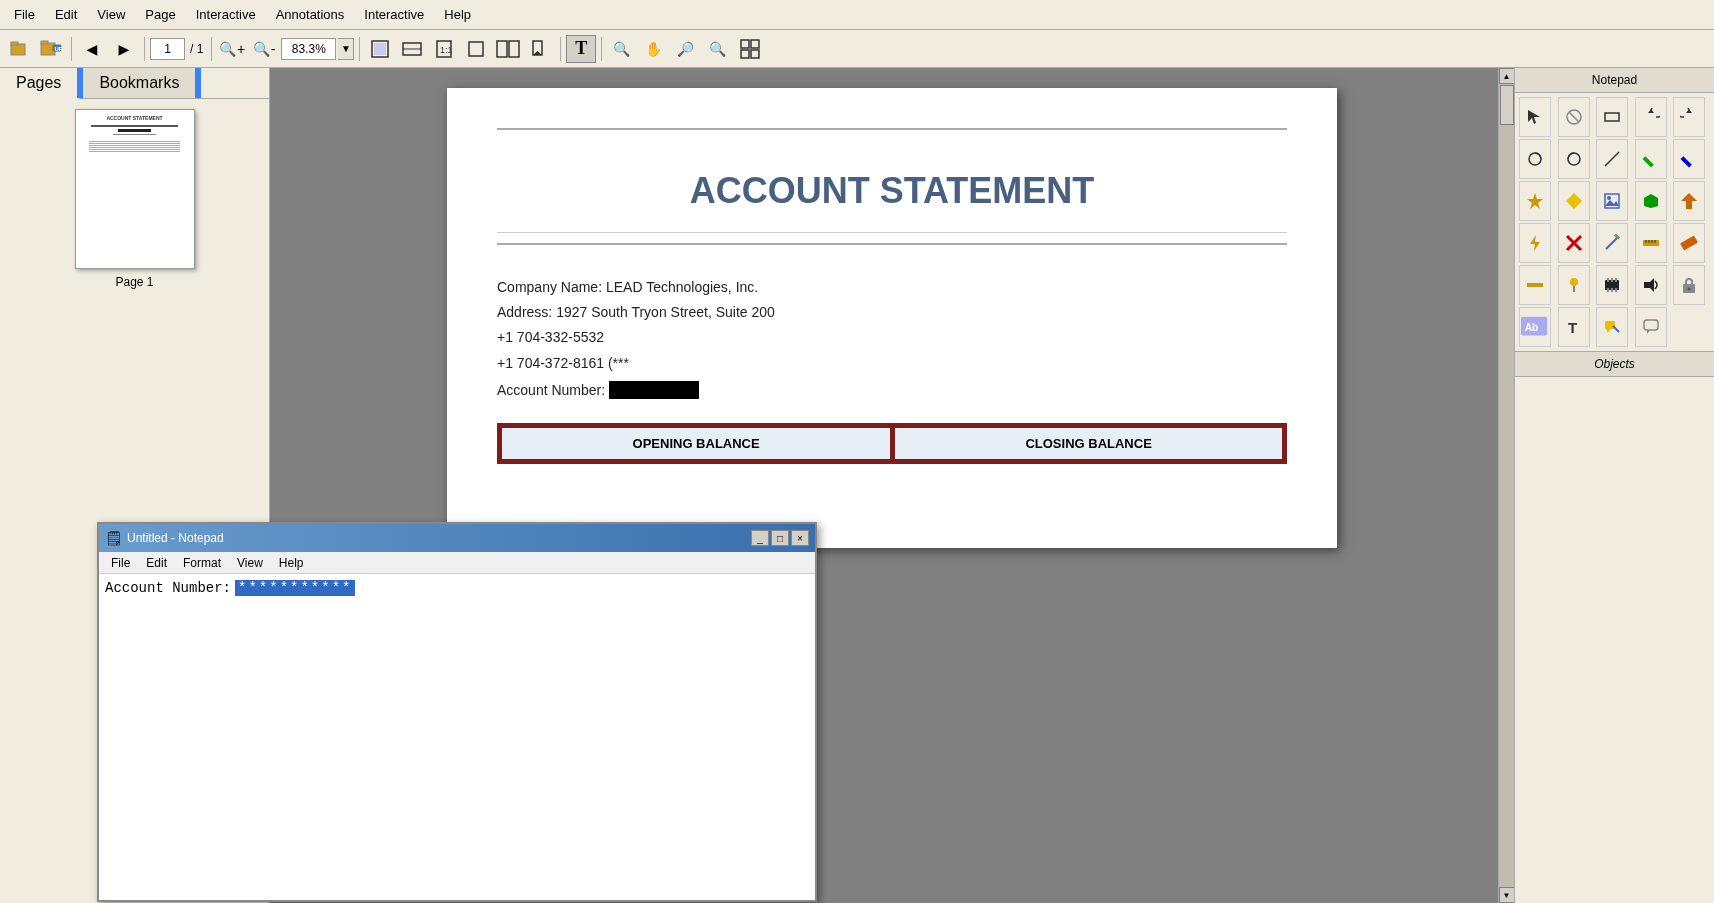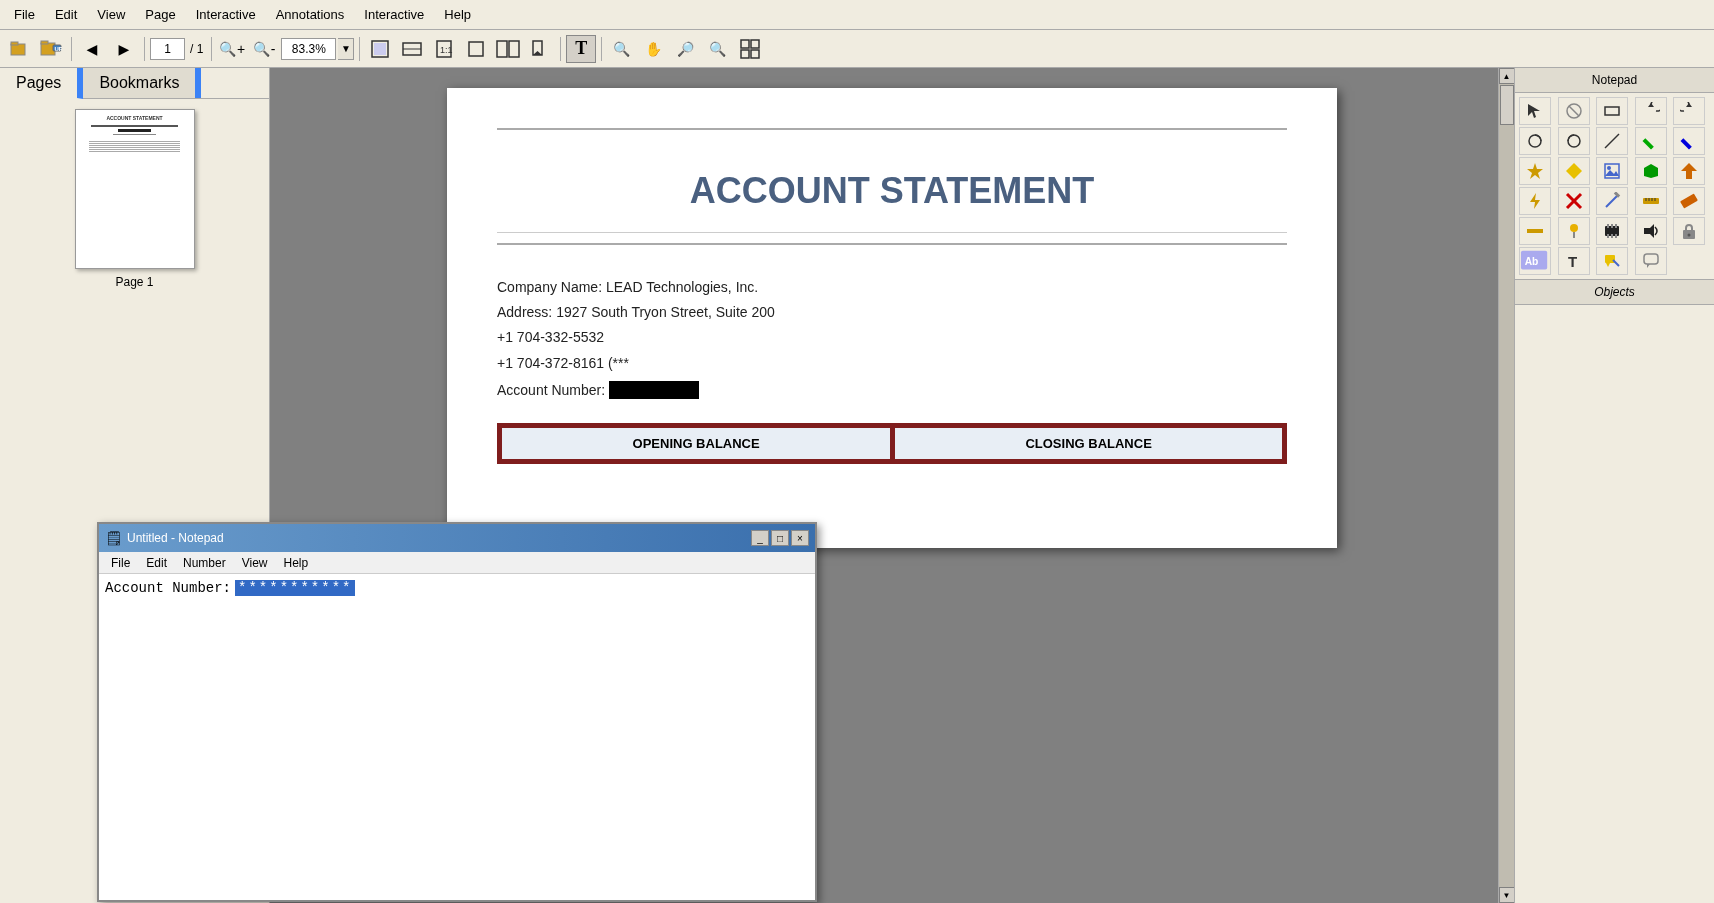--- a/index.html
+++ b/index.html
@@ -278,21 +278,21 @@
       background: #e0dcd0;
     }
     .shapes-grid {
       display: grid;
       grid-template-columns: repeat(5, 1fr);
       gap: 2px;
       padding: 4px;
     }
     .shape-btn {
       width: 32px;
-      height: 28px;
+      height: 40px;
       display: flex;
       align-items: center;
       justify-content: center;
       border: 1px solid #ccc;
       background: #f0ece0;
       cursor: pointer;
       font-size: 14px;
     }
     .objects-header {
       text-align: center;
@@ -739,21 +739,21 @@
     <span class="notepad-title">Untitled - Notepad</span>
     <div class="notepad-controls">
       <div class="notepad-ctrl-btn">_</div>
       <div class="notepad-ctrl-btn">□</div>
       <div class="notepad-ctrl-btn">×</div>
     </div>
   </div>
   <div class="notepad-menu">
     <span class="notepad-menu-item">File</span>
     <span class="notepad-menu-item">Edit</span>
-    <span class="notepad-menu-item">Number</span>
+    <span class="notepad-menu-item">Format</span>
     <span class="notepad-menu-item">View</span>
     <span class="notepad-menu-item">Help</span>
   </div>
   <div class="notepad-content">
     <div class="notepad-text-line">
       <span>Account Number:</span>
       <span class="notepad-selected">***********</span>
     </div>
   </div>
 </div>

